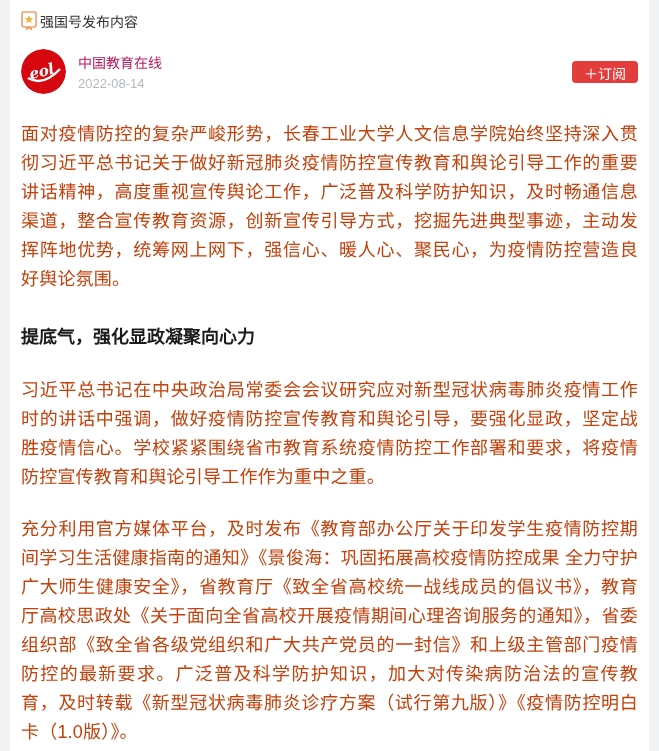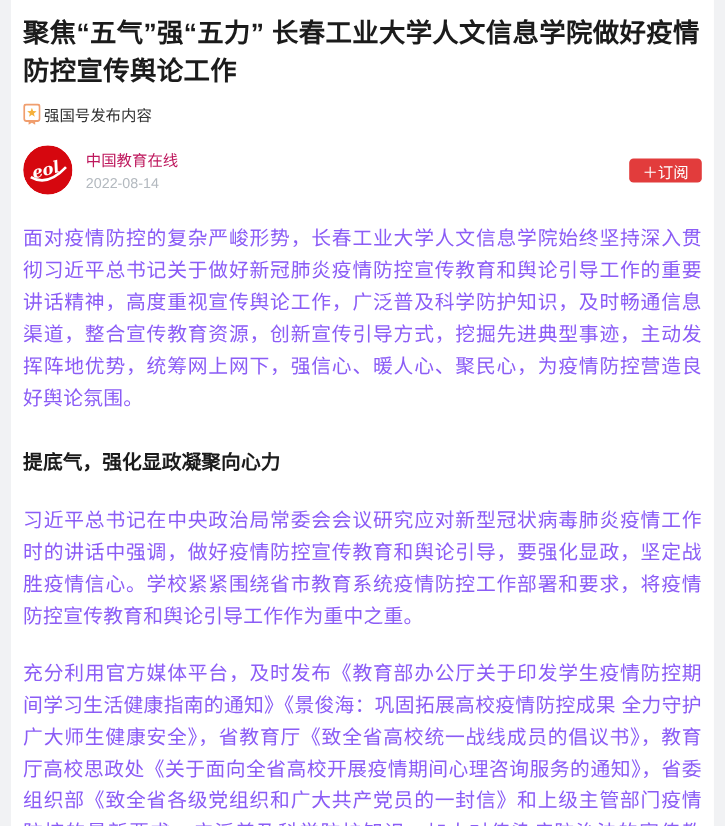--- a/index.html
+++ b/index.html
@@ -83,40 +83,39 @@
     border: none;
     border-radius: 4px;
     padding: 6px 12px 2px 12px;
     cursor: pointer;
     line-height: 1;
   }
   .body-paragraph {
     margin-top: 26px;
     font-size: 18px;
     line-height: 29px;
-    color: #8b5cf6;
+    color: #c2410c;
     text-align: justify;
     letter-spacing: 0.2px;
   }
   .body-subheading {
     margin-top: 30px;
     font-size: 18px;
     line-height: 26px;
     font-weight: 700;
     color: #1b1b1b;
   }
   .para-3 { margin-top: 23px; }
 </style>
 </head>
 <body>
 
 <div class="page">
   <div class="card">
 
-    <h1 class="article-title">聚焦“五气”强“五力” 长春工业大学人文信息学院做好疫情防控宣传舆论工作</h1>
 
     <div class="badge-row">
       <span class="medal-icon">
         <svg width="16" height="20" viewBox="0 0 16 20" aria-hidden="true">
           <path d="M5 15 L5 19.4 L8 17.6 L11 19.4 L11 15 Z" fill="#f09e6e"></path>
           <rect x="1" y="1" width="14" height="15" rx="2" fill="#ffffff" stroke="#f09e6e" stroke-width="1.6"></rect>
           <polygon fill="#f5b13d" points="8,4 9.12,6.96 12.28,7.11 9.81,9.09 10.64,12.14 8,10.4 5.36,12.14 6.19,9.09 3.72,7.11 6.88,6.96"></polygon>
         </svg>
       </span>
       <span class="badge-label">强国号发布内容</span>

